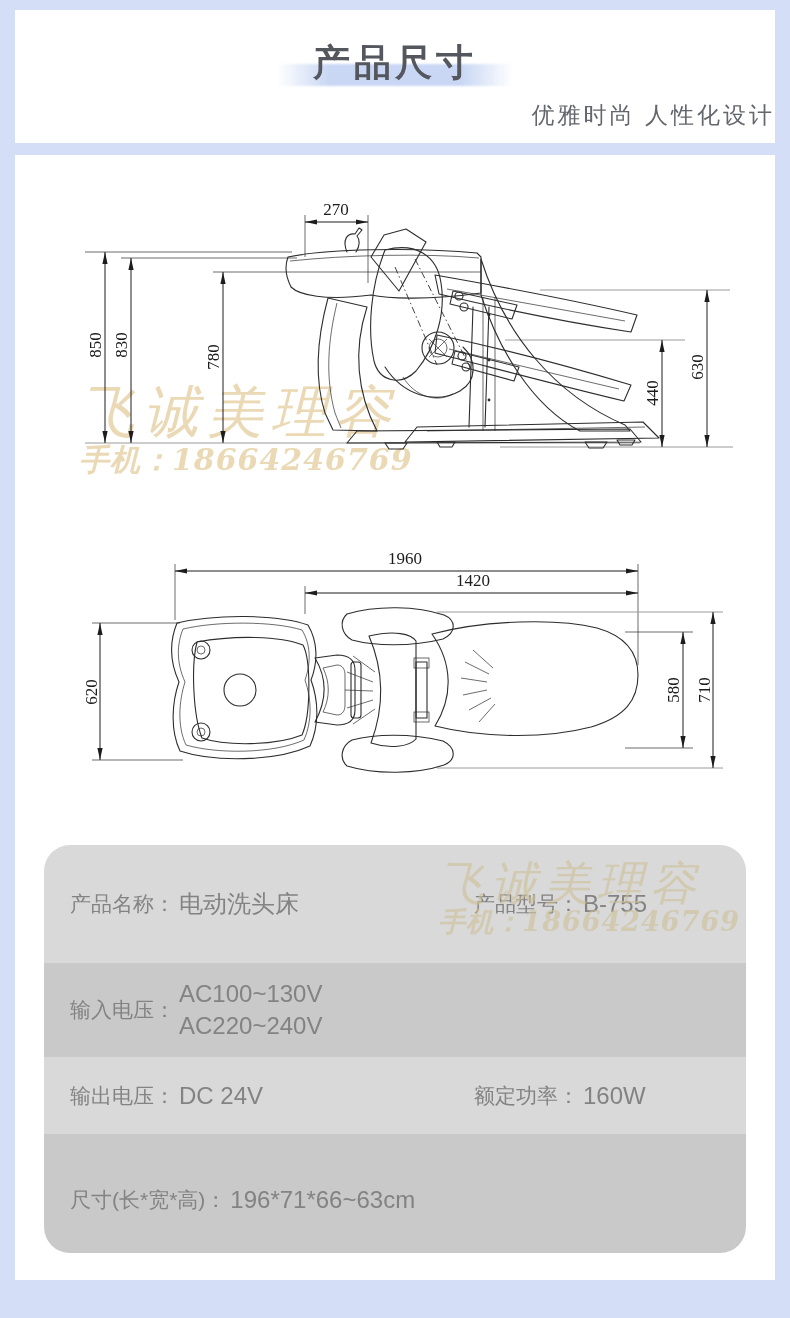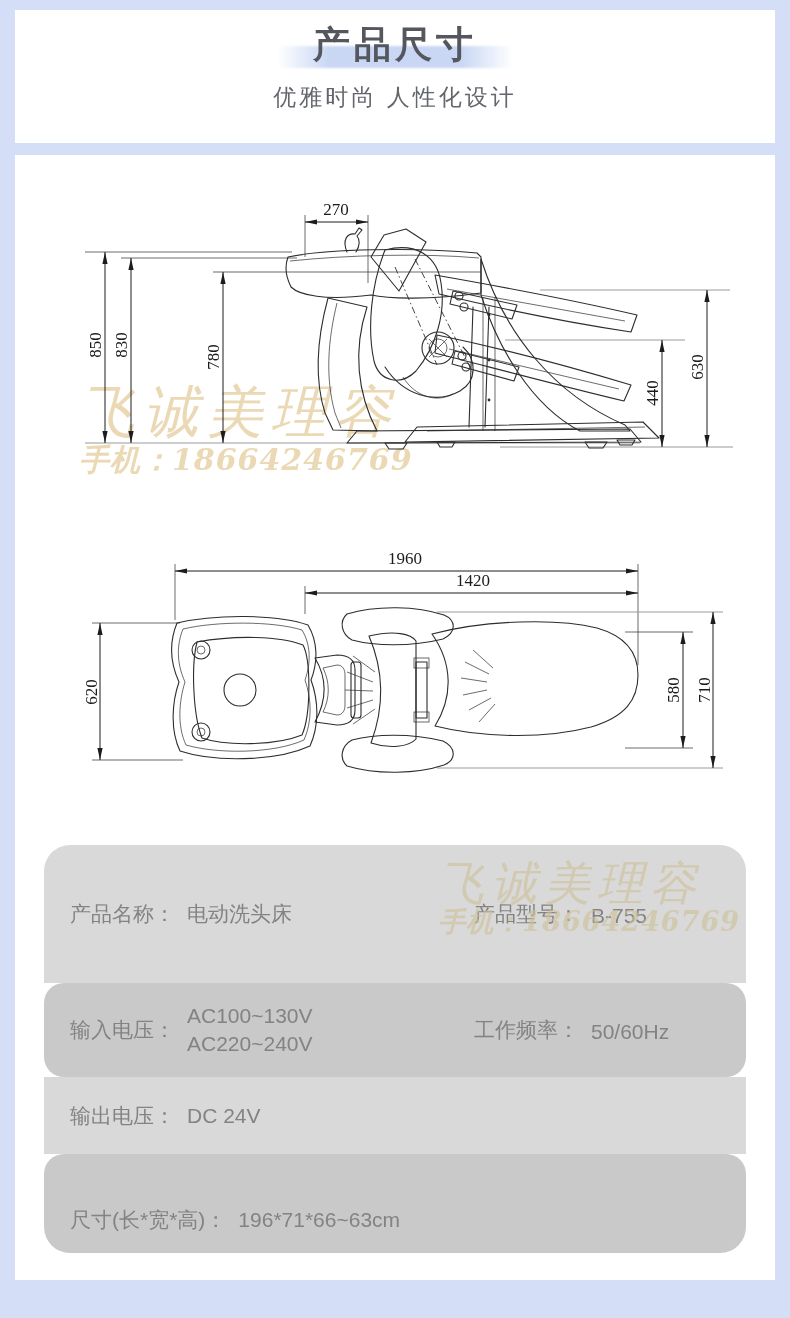--- a/index.html
+++ b/index.html
@@ -7,33 +7,33 @@
     width:790px;height:1318px;position:relative;
     background:#d4def7;
     font-family:"Liberation Sans", sans-serif;
     overflow:hidden;
   }
   .card{position:absolute;left:15px;width:760px;background:#ffffff;}
   .card-top{top:10px;height:133px;}
   .card-main{top:155px;height:1125px;}
 
   
-  .title-wrap{position:relative;margin-top:10px;text-align:center;height:46px;}
+  .title-wrap{position:relative;margin-top:28px;text-align:center;height:46px;}
   .title-highlight{
     position:absolute;left:50%;top:26px;transform:translateX(-50%);
     width:236px;height:22px;border-radius:4px;
     background:linear-gradient(90deg, rgba(201,215,244,0) 0%, #c9d7f4 22%, #c9d7f4 78%, rgba(201,215,244,0) 100%);
     filter:blur(1px);
   }
   .page-title{
     position:relative;z-index:2;margin:0;
     font-size:37px;font-weight:bold;color:#54575d;letter-spacing:4px;
   }
   .page-subtitle{
-    margin:16px 0 0 0;text-align:center;
+    margin:16px 0 0 0;text-align:right;
     font-size:23px;color:#63666c;letter-spacing:3px;
   }
 
   
   .wm{position:absolute;pointer-events:none;line-height:1.05;}
   .wm-brand{
     font-family:"DejaVu Serif", serif;font-style:italic;font-weight:normal;
   }
   .wm-phone{
     font-family:"DejaVu Serif", serif;font-style:italic;font-weight:bold;text-align:center;
@@ -57,26 +57,26 @@
   .svg-top  .dim{marker-start:url(#arrB);marker-end:url(#arrB);}
   .dimtxt{font-family:"Liberation Serif", serif;font-size:17px;fill:#1c1c1c;}
 
   
   .spec-table{
     position:absolute;left:29px;top:690px;width:702px;height:408px;
     border-radius:26px;overflow:hidden;z-index:2;
   }
   .spec-row{display:flex;align-items:center;position:relative;z-index:2;}
   .row-light{background:#d9d9d9;}
-  .row-dark{background:#c9c9c9;border-radius:20px;}
-  .r1{height:138px;}.r2{height:94px;}.r3{height:77px;}.r4{height:132px;}
+  .row-dark{background:#c9c9c9;}
+  .r1{height:118px;}.r2{height:94px;}.r3{height:77px;}.r4{height:132px;}
   .cell-left{width:430px;padding-left:26px;display:flex;align-items:center;box-sizing:border-box;}
   .cell-right{flex:1;display:flex;align-items:flex-end;}
   .spec-lbl{font-size:21px;color:#838383;white-space:nowrap;}
-  .spec-val{font-size:21px;color:#838383;margin-left:12px;white-space:nowrap;}
+  .spec-val{font-size:24px;color:#838383;margin-left:4px;white-space:nowrap;}
   .spec-val.pre{white-space:pre-line;line-height:1.35;}
 </style>
 </head>
 <body>
 
 <section class="card card-top">
   <div class="title-wrap">
     <span class="title-highlight"></span>
     <h1 class="page-title">产品尺寸</h1>
   </div>
@@ -251,31 +251,31 @@
         <span class="spec-val">B-755</span>
       </div>
     </div>
 
     <div class="spec-row row-dark r2">
       <div class="cell-left">
         <span class="spec-lbl">输入电压：</span>
         <span class="spec-val pre">AC100~130V
 AC220~240V</span>
       </div>
-      <div class="cell-right">
-        <span class="spec-lbl">工作频率：</span>
-        <span class="spec-val">50/60Hz</span>
-      </div>
     </div>
 
     <div class="spec-row row-light r3">
       <div class="cell-left">
         <span class="spec-lbl">输出电压：</span>
         <span class="spec-val">DC 24V</span>
       </div>
+      <div class="cell-right">
+        <span class="spec-lbl">额定功率：</span>
+        <span class="spec-val">160W</span>
+      </div>
     </div>
 
     <div class="spec-row row-dark r4">
       <div class="cell-left">
         <span class="spec-lbl">尺寸(长*宽*高)：</span>
         <span class="spec-val">196*71*66~63cm</span>
       </div>
     </div>
 
   </div>

